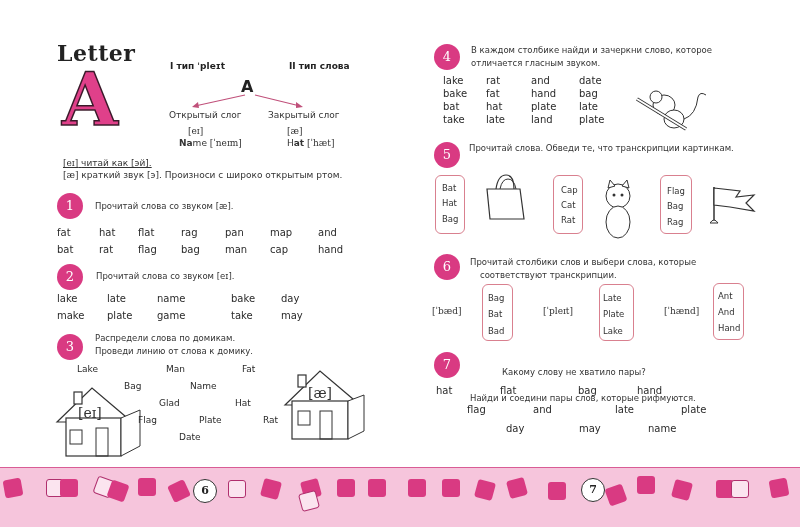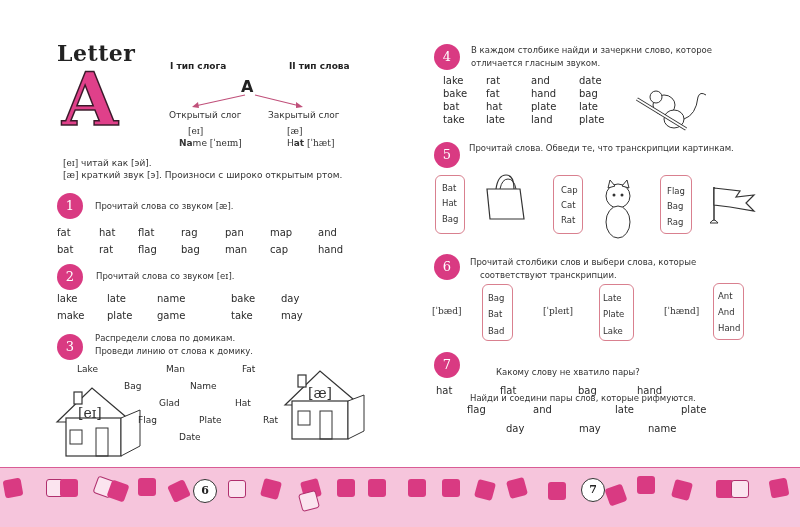--- a/index.html
+++ b/index.html
@@ -31,21 +31,21 @@
   .puzzle { position: absolute; width: 18px; height: 18px; background: #d93a82; border-radius: 3px; }
   .puzzle.out { background: #fbe4ef; border: 1.2px solid #b0306e; }
 </style>
 </head>
 <body>
 
 <div class="page page-left">
   <div class="abs title-word" style="left:57px;top:40px;">Letter</div>
   <div class="abs big-a" style="left:62px;top:64px;">A</div>
 
-  <div class="abs small-b" style="left:170px;top:61px;">I тип слога</div>
+  <div class="abs small-b" style="left:170px;top:61px;">I тип ˈpleɪt</div>
   <div class="abs small-b" style="left:289px;top:61px;">II тип слова</div>
   <div class="abs" style="left:241px;top:77px;font-size:16px;font-weight:bold;color:#222;">A</div>
 
   <svg class="abs" style="left:180px;top:90px;" width="130" height="20">
     <line x1="65" y1="5" x2="15" y2="16" stroke="#c0507a" stroke-width="1.2"></line>
     <polygon points="12,17 18,12 19,18" fill="#c0507a"></polygon>
     <line x1="75" y1="5" x2="120" y2="16" stroke="#c0507a" stroke-width="1.2"></line>
     <polygon points="123,17 116,12 116,18" fill="#c0507a"></polygon>
   </svg>
 
@@ -56,21 +56,21 @@
     <span class="phon">[ˈneɪm]</span>
   </div>
 
   <div class="abs small" style="left:262px;top:110px;">Закрытый слог</div>
   <div class="abs phon" style="left:287px;top:126px;">[æ]</div>
   <div class="abs small" style="left:281px;top:138px;">
     <span>H</span><b>at</b>
     <span class="phon">[ˈhæt]</span>
   </div>
 
-  <div class="abs small" style="left:57px;top:158px;">
+  <div class="abs small" style="left:57px;top:158px;text-decoration:underline;">
     <span class="phon">[eɪ]</span>
     <span>читай как [эй].</span>
   </div>
   <div class="abs small" style="left:57px;top:170px;">
     <span class="phon">[æ]</span>
     <span>краткий звук [э]. Произноси с широко открытым ртом.</span>
   </div>
 
   <div class="badge" style="left:57px;top:193px;">1</div>
   <div class="abs instr" style="left:95px;top:200px;">Прочитай слова со звуком [æ].</div>
@@ -228,21 +228,21 @@
   <div class="box-word" style="left:203px;top:326px;">Lake</div>
 
   <div class="abs phon" style="left:264px;top:306px;">[ˈhænd]</div>
   <div class="box" style="left:313px;top:283px;width:31px;height:57px;"></div>
   <div class="box-word" style="left:318px;top:291px;">Ant</div>
   <div class="box-word" style="left:318px;top:307px;">And</div>
   <div class="box-word" style="left:318px;top:323px;">Hand</div>
 
   <div class="badge" style="left:34px;top:352px;">7</div>
   <div class="abs instr" style="left:70px;top:353px;margin-top:39px;">Найди и соедини пары слов, которые рифмуются.</div>
-  <div class="abs instr" style="left:64px;top:366px;padding-left:32px;">Какому слову не хватило пары?</div>
+  <div class="abs instr" style="left:70px;top:366px;padding-left:32px;">Какому слову не хватило пары?</div>
   <div>
     <div class="abs word" style="left:36px;top:385px;">hat</div>
     <div class="abs word" style="left:100px;top:385px;">flat</div>
     <div class="abs word" style="left:178px;top:385px;">bag</div>
     <div class="abs word" style="left:237px;top:385px;">hand</div>
     <div class="abs word" style="left:67px;top:404px;">flag</div>
     <div class="abs word" style="left:133px;top:404px;">and</div>
     <div class="abs word" style="left:215px;top:404px;">late</div>
     <div class="abs word" style="left:281px;top:404px;">plate</div>
     <div class="abs word" style="left:106px;top:423px;">day</div>

